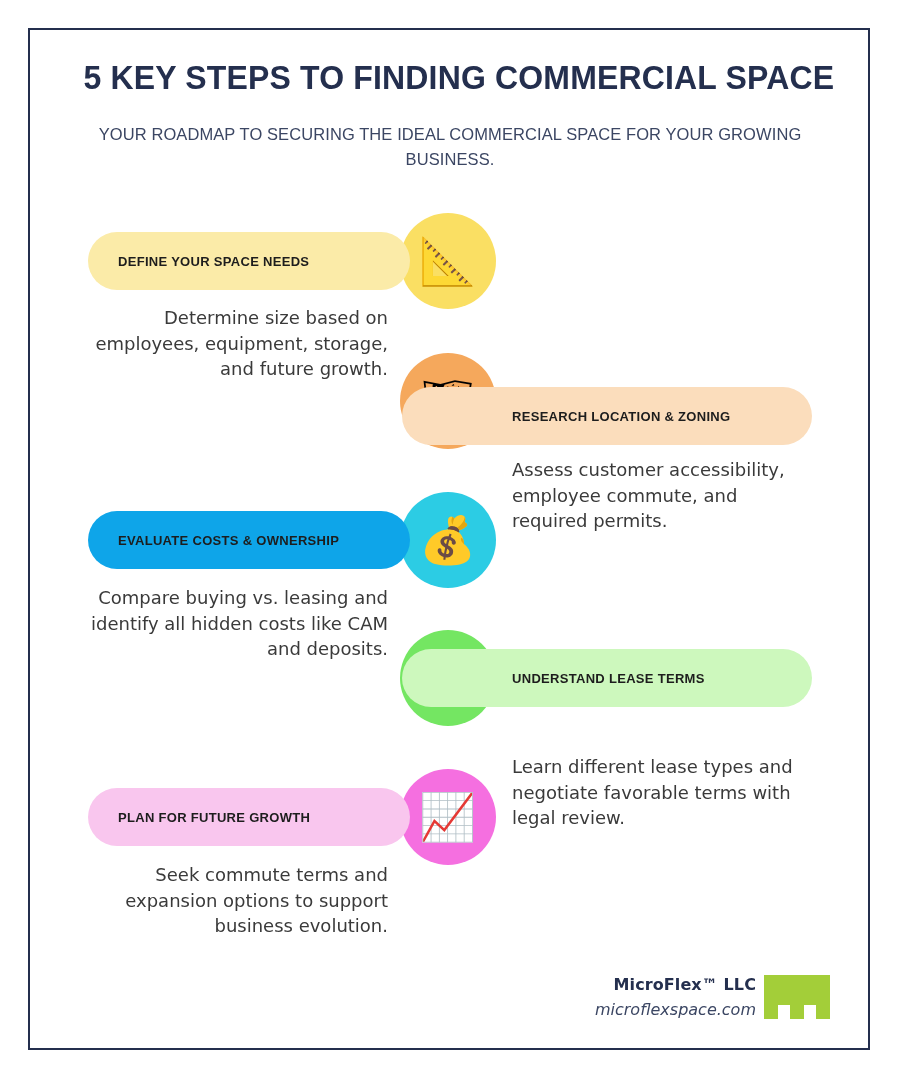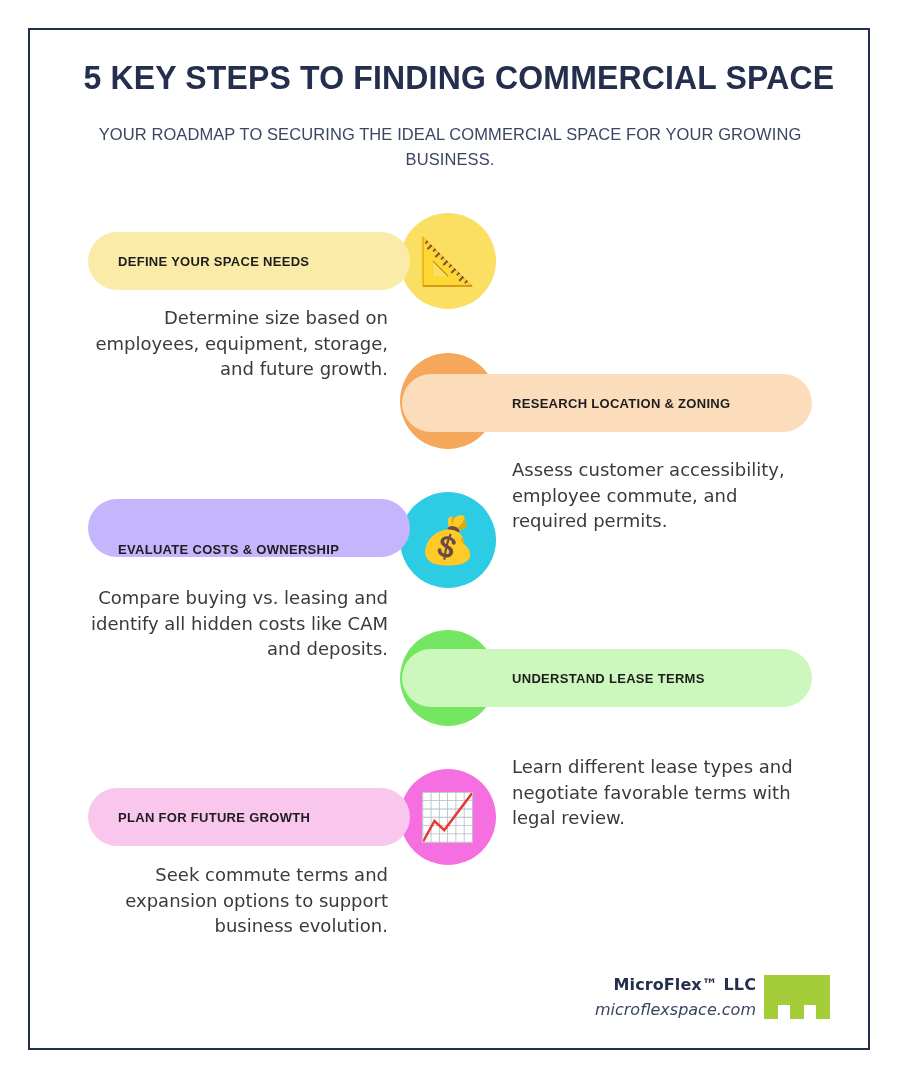--- a/index.html
+++ b/index.html
@@ -184,31 +184,31 @@
       <div class="pill" style="top: 27px; background-color: rgb(251, 235, 168);">
         <span class="pill-label">DEFINE YOUR SPACE NEEDS</span>
       </div>
       <div class="desc" style="top:100px;">Determine size based on employees, equipment, storage, and future growth.</div>
     </div>
 
     <div class="step right">
       <div class="circle" style="top: 148px; background-color: rgb(245, 168, 92);">
         <span>🗺</span>
       </div>
-      <div class="pill" style="top: 169px; background-color: rgb(251, 221, 188);">
+      <div class="pill" style="top: 182px; background-color: rgb(251, 221, 188);">
         <span class="pill-label">RESEARCH LOCATION &amp; ZONING</span>
       </div>
       <div class="desc" style="top:252px;">Assess customer accessibility, employee commute, and required permits.</div>
     </div>
 
     <div class="step left">
       <div class="circle" style="top: 287px; background-color: rgb(44, 204, 228);">
         <span>💰</span>
       </div>
-      <div class="pill" style="top: 294px; background-color: #c4b5fd; align-items: flex-end;">
+      <div class="pill" style="top: 306px; background-color: #0ea5e9;">
         <span class="pill-label">EVALUATE COSTS &amp; OWNERSHIP</span>
       </div>
       <div class="desc" style="top:380px;">Compare buying vs. leasing and identify all hidden costs like CAM and deposits.</div>
     </div>
 
     <div class="step right">
       <div class="circle" style="top: 425px; background-color: rgb(116, 230, 98);">
         <span>📄</span>
       </div>
       <div class="pill" style="top: 444px; background-color: rgb(205, 248, 189);">

